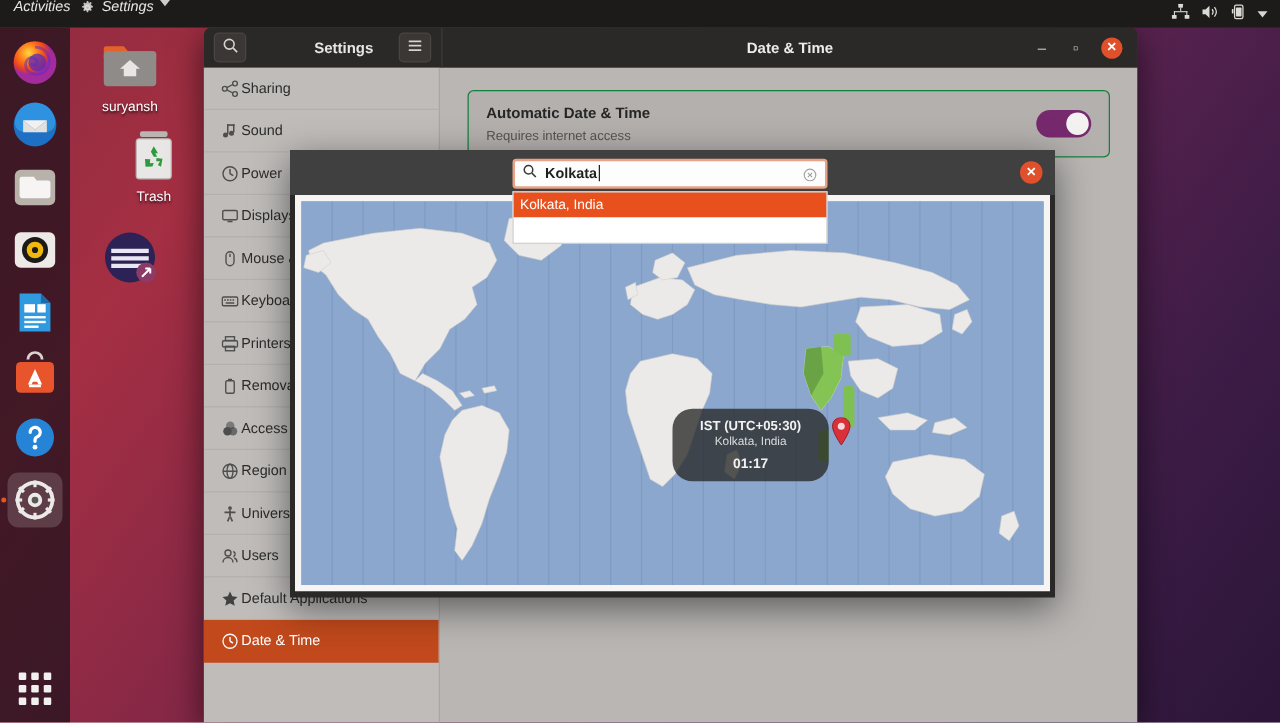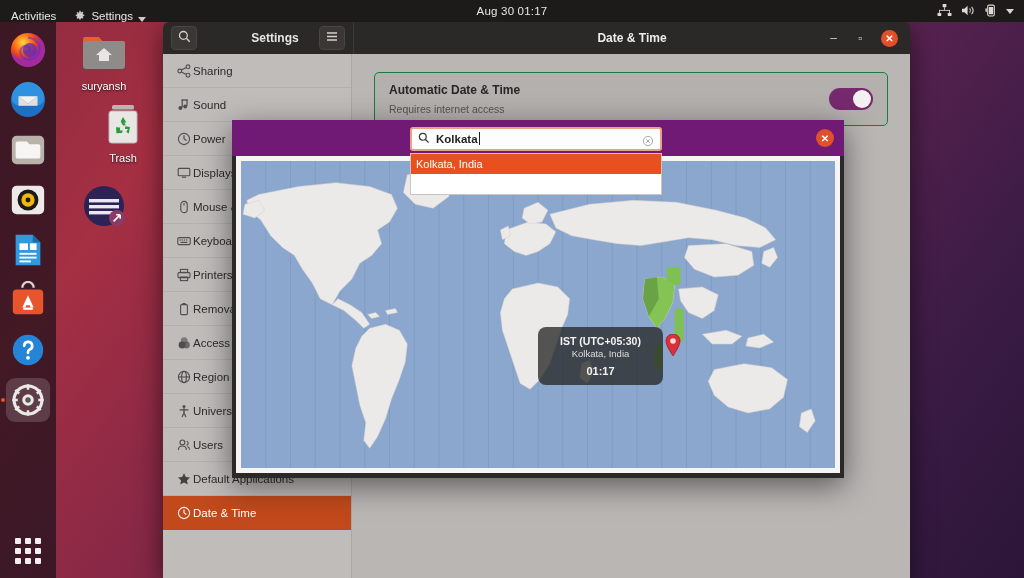--- a/index.html
+++ b/index.html
@@ -11,21 +11,21 @@
     position: relative;
     background: linear-gradient(125deg, #8e2b3f 0%, #a52f43 18%, #7e2647 42%, #5d2350 62%, #3d1c46 82%, #2b1538 100%);
   }
 
   
   #topbar {
     position: absolute; left: 0; top: 0; width: 1024px; height: 22px;
     background: #1d1b1a; color: #e8e6e3; font-size: 11.5px;
     display: flex; align-items: center; z-index: 60;
   }
-  .tb-item { display: flex; align-items: flex-end; gap: 5px; padding: 0 9px; height: 22px; }
+  .tb-item { display: flex; align-items: flex-start; gap: 5px; padding: 0 4px; height: 22px; font-style: italic; }
   .tb-item.activities { font-size: 11.5px; padding-left: 11px; }
   #tb-clock {
     position: absolute; left: 0; right: 0; text-align: center;
     font-size: 11.5px; letter-spacing: .2px;
   }
   #tb-right {
     margin-left: auto; display: flex; align-items: center; gap: 9px;
     padding-right: 10px;
   }
   .gear-sm { width: 12px; height: 12px; }
@@ -129,21 +129,21 @@
     position: absolute; right: 2px; top: 2px; width: 18px; height: 18px;
     border-radius: 50%; background: #f4f2f1;
   }
 
   
   #tz-dialog {
     position: absolute; left: 232px; top: 120px; width: 612px; height: 358px;
     z-index: 40; box-shadow: 0 8px 30px rgba(0,0,0,.5); background: #2b2928;
     border-radius: 4px 4px 0 0; overflow: visible;
   }
-  #tz-head { height: 36px; background: #701a75; position: relative; }
+  #tz-head { height: 36px; background: #404040; position: relative; }
   #tz-search {
     position: absolute; left: 178px; top: 7px; width: 252px; height: 24px;
     background: #fdfdfd; border: 2px solid #e8a286; border-radius: 3px;
     display: flex; align-items: center; padding: 0 6px; gap: 6px;
   }
   #tz-search .sterm {
     font-size: 11.5px; color: #1f1f1f; font-weight: bold; flex: 1;
     position: relative;
   }
   #tz-search .sterm::after {
@@ -168,21 +168,21 @@
     position: absolute; left: 4px; top: 36px; width: 604px; height: 317px;
     background: #f6f5f4; padding: 5px;
   }
   #map {
     width: 100%; height: 100%; background: #8ba7cd; position: relative; overflow: hidden;
   }
   #map svg { display: block; width: 100%; height: 100%; }
 
   #tz-tooltip {
     position: absolute; left: 297px; top: 166px; width: 125px; height: 58px;
-    background: rgba(40,40,40,.78); border-radius: 8px; color: #f2f2f2;
+    background: rgba(40,40,40,.78); border-radius: 16px; color: #f2f2f2;
     display: flex; flex-direction: column; align-items: center; justify-content: center;
     gap: 1px; z-index: 4;
   }
   #tz-tooltip .l1 { font-size: 10.5px; font-weight: bold; }
   #tz-tooltip .l2 { font-size: 9.5px; color: #dcdcdc; }
   #tz-tooltip .l3 { font-size: 11px; font-weight: bold; margin-top: 5px; }
 
   #pin { position: absolute; left: 424px; top: 173px; z-index: 5; }
 </style>
 </head>
@@ -195,21 +195,20 @@
   <div class="tb-item">
     <span class="gear-sm">
       <svg viewBox="0 0 16 16" width="12" height="12">
           <path fill="#e0ddd9" d="M8 5.1A2.9 2.9 0 1 0 8 10.9 2.9 2.9 0 1 0 8 5.1zm0 1.3a1.6 1.6 0 1 1 0 3.2 1.6 1.6 0 0 1 0-3.2z"></path>
           <path fill="#e0ddd9" d="M7.2 1h1.6l.25 1.6 1.1.46 1.3-.95 1.13 1.13-.95 1.3.46 1.1L13.7 6.4v1.6l-1.6.25-.46 1.1.95 1.3-1.13 1.13-1.3-.95-1.1.46L8.8 13H7.2l-.25-1.6-1.1-.46-1.3.95-1.13-1.13.95-1.3-.46-1.1L2.3 8V6.4l1.6-.25.46-1.1-.95-1.3L4.54 2.6l1.3.95 1.1-.46z" opacity=".85"></path>
         </svg>
     </span>
     <span>Settings</span>
     <span class="caret" style="border-top-color:#cfccc8"></span>
   </div>
-  <div id="tb-clock">Aug 30  01:17</div>
   <div id="tb-right">
     <span>
       <svg width="15" height="13" viewBox="0 0 16 14">
           <g fill="#ddd9d5">
             <rect x="6" y="0" width="4" height="3.4" rx=".5"></rect>
             <rect x="0.5" y="9.6" width="4" height="3.4" rx=".5"></rect>
             <rect x="11.5" y="9.6" width="4" height="3.4" rx=".5"></rect>
             <rect x="7.6" y="3.4" width="0.9" height="3"></rect>
             <rect x="2.2" y="6.4" width="11.6" height="0.9"></rect>
             <rect x="2.2" y="6.4" width="0.9" height="3.3"></rect>

